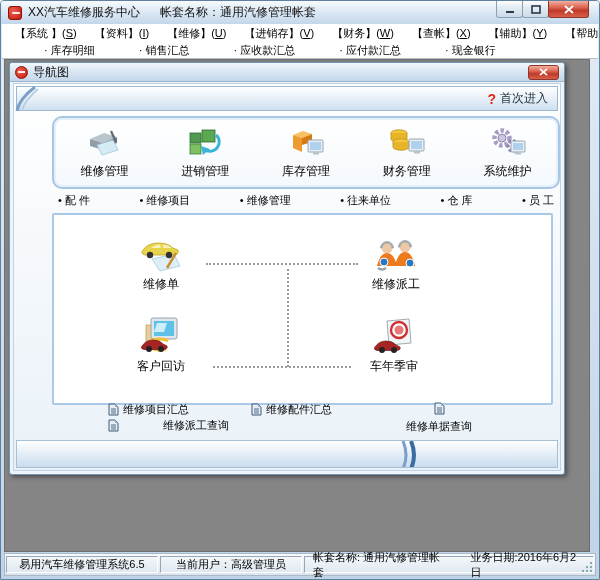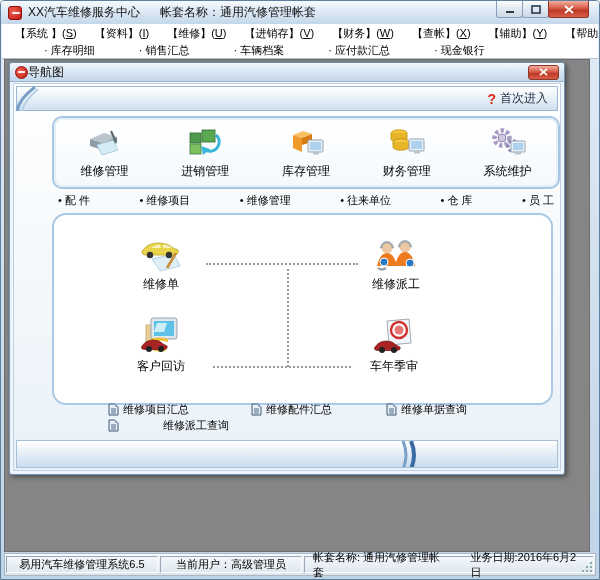--- a/index.html
+++ b/index.html
@@ -32,21 +32,21 @@
   .toolstrip { position:absolute; top:42px; left:1px; right:1px; height:16px; background:#fff;
     border-bottom:1px solid #b4c2d0; display:flex; align-items:center; padding:0 8px; font-size:11px; color:#000; }
   .tool-item { padding:0 10px 0 2px; white-space:nowrap;margin-left:32px; }
 
   
   .mdi { position:absolute; top:58px; left:3px; right:9px; bottom:27px; background:#858585; border:1px solid #6e6e6e; }
 
   
   .navwin { position:absolute; left:4px; top:2px; width:556px; height:413px; background:#eef4fa;
     border:1px solid #6f94b5; border-radius:3px; box-shadow:2px 2px 5px rgba(0,0,0,.45); }
-  .navwin-titlebar { height:19px; display:flex; align-items:center; padding:0 5px;
+  .navwin-titlebar { height:19px; display:flex; align-items:center; gap:5px; padding:0 5px;
     background:linear-gradient(#f3f8fd,#dae7f3 45%,#c3d7ea); border-bottom:1px solid #9ab4cc;
     border-radius:3px 3px 0 0; font-size:12px; color:#111; }
   .nav-icon { width:13px; height:13px; border-radius:50%; background:radial-gradient(circle at 35% 35%, #f06050, #c01810);
     border:1px solid #901008; flex:0 0 auto; position:relative; }
   .nav-icon::after { content:""; position:absolute; left:2px; top:4px; width:7px; height:2px; background:#fff; opacity:.9; }
   .navwin-close { margin-left:auto; width:31px; height:15px; border:1px solid #8f3428; border-radius:3px;
     background:linear-gradient(#f2b0a0,#da6450 40%,#bf3a28 60%,#d8604a); display:flex; align-items:center; justify-content:center; }
   .navwin-content { position:absolute; top:20px; left:3px; right:3px; bottom:3px;
     background:linear-gradient(#ffffff,#eaf2f9 70%,#dcea f5); background:linear-gradient(#ffffff,#e9f1f8); border:1px solid #bdd2e4; }
 
@@ -68,21 +68,21 @@
   .module { flex:1; display:flex; flex-direction:column; align-items:center; justify-content:center; gap:3px;
     font-size:12px; color:#000; cursor:pointer; }
 
   
   .categories { position:absolute; top:109px; left:44px; width:496px; display:flex; justify-content:space-between;
     font-size:11px; color:#000; }
   .category { cursor:pointer; white-space:nowrap; }
 
   
   .flow-box { position:absolute; top:129px; left:38px; width:501px; height:192px; border:2px solid #aac9e6;
-    border-radius:14px; background:#fff; }
+    border-radius:2px; background:#fff; }
   .flow-item { position:absolute; width:96px; text-align:center; font-size:12px; color:#000; cursor:pointer; }
   .flow-item .fi-icon { display:block; margin:0 auto 1px auto; }
   .conn { position:absolute; }
   .conn-h { border-top:2px dotted #9a9a9a; height:0; }
   .conn-v { border-left:2px dotted #9a9a9a; width:0; }
 
   
   .report-link { position:absolute; display:flex; align-items:center; gap:4px; font-size:11px; color:#000; cursor:pointer; white-space:nowrap; }
 
   
@@ -147,21 +147,21 @@
     <div class="menu-item"><span>【进销存】</span>(<u>V</u>)</div>
     <div class="menu-item"><span>【财务】</span>(<u>W</u>)</div>
     <div class="menu-item"><span>【查帐】</span>(<u>X</u>)</div>
     <div class="menu-item"><span>【辅助】</span>(<u>Y</u>)</div>
     <div class="menu-item"><span>【帮助】</span>()</div>
   </div>
 
   <div class="toolstrip">
     <div class="tool-item">· 库存明细</div>
     <div class="tool-item">· 销售汇总</div>
-    <div class="tool-item">· 车辆档案</div>
+    <div class="tool-item">· 应收款汇总</div>
     <div class="tool-item">· 应付款汇总</div>
     <div class="tool-item">· 现金银行</div>
   </div>
 
   <div class="mdi">
 
     <div class="navwin">
       <div class="navwin-titlebar">
         <div class="nav-icon"></div>
         <span>导航图</span>
@@ -320,21 +320,21 @@
           <span>维修项目汇总</span>
         </div>
         <div class="report-link" style="left:237px; top:318px;">
           <svg width="11" height="13" viewBox="0 0 11 13">
               <path d="M1 1 h6 l3 3 v8 h-9 z" fill="#e8eef4" stroke="#3a5a7a"></path>
               <path d="M7 1 l3 3 h-3 z" fill="#9ab4ce"></path>
               <path d="M3 6 h5 M3 8 h5 M3 10 h5" stroke="#3a5a7a" stroke-width="0.9"></path>
             </svg>
           <span>维修配件汇总</span>
         </div>
-        <div class="report-link" style="left:372px; top:318px;">
+        <div class="report-link" style="left:392px; top:318px;flex-direction:column;">
           <svg width="11" height="13" viewBox="0 0 11 13">
               <path d="M1 1 h6 l3 3 v8 h-9 z" fill="#e8eef4" stroke="#3a5a7a"></path>
               <path d="M7 1 l3 3 h-3 z" fill="#9ab4ce"></path>
               <path d="M3 6 h5 M3 8 h5 M3 10 h5" stroke="#3a5a7a" stroke-width="0.9"></path>
             </svg>
           <span>维修单据查询</span>
         </div>
         <div class="report-link" style="left:94px; top:334px;gap:44px;">
           <svg width="11" height="13" viewBox="0 0 11 13">
               <path d="M1 1 h6 l3 3 v8 h-9 z" fill="#e8eef4" stroke="#3a5a7a"></path>

